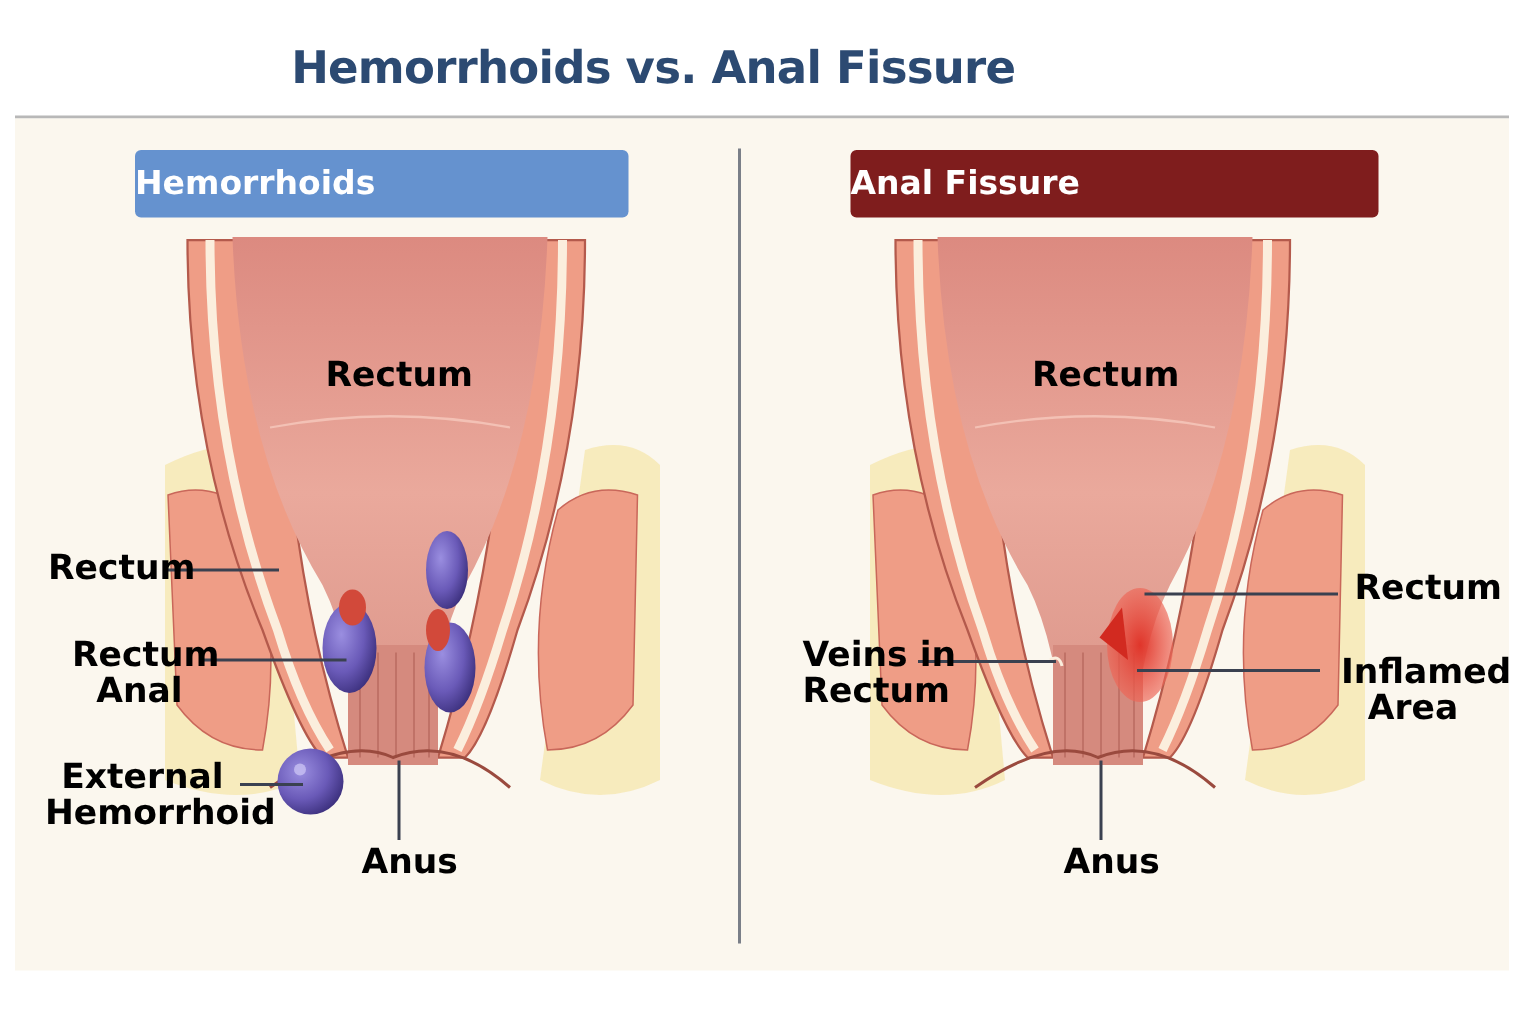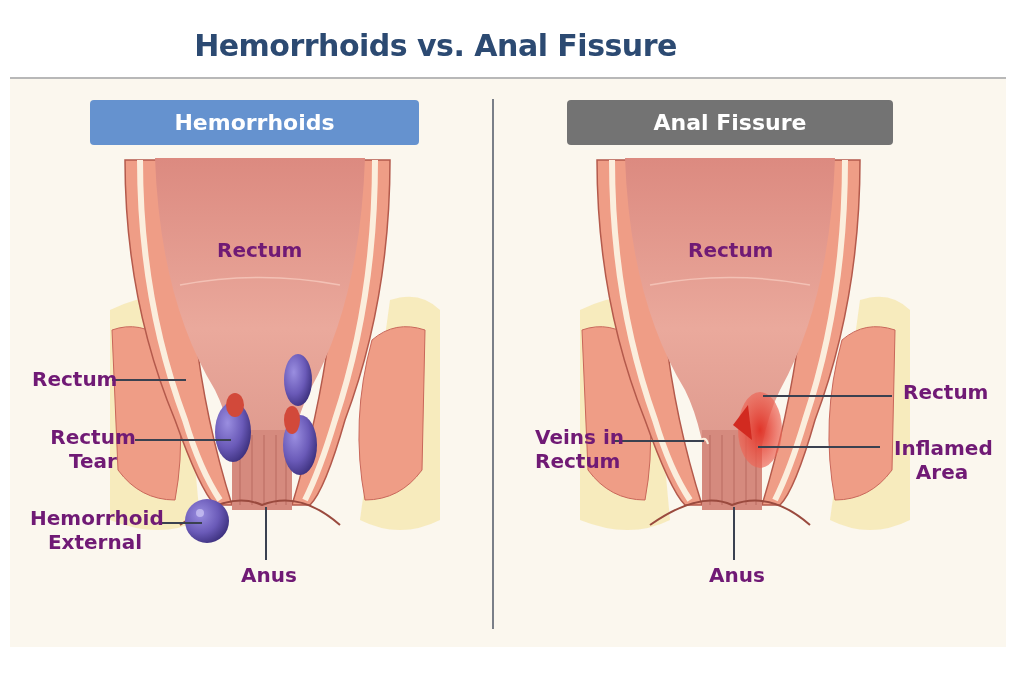--- a/index.html
+++ b/index.html
@@ -7,27 +7,27 @@
   body { font-family: "DejaVu Sans", sans-serif; position: relative; }
   .title {
     position: absolute; left: 0; top: 28px; width: 871px; text-align: center;
     font-size: 30px; font-weight: bold; color: #2c4a72; letter-spacing: -0.5px;
   }
   .title-rule { position: absolute; left: 10px; top: 77px; width: 996px; height: 2px; background: #b8b8b8; }
   .canvas { position: absolute; left: 10px; top: 79px; width: 996px; height: 568px; background: #fbf7ee; }
   .divider { position: absolute; left: 492px; top: 99px; width: 2px; height: 530px; background: #7a7f88; }
   .panel-header {
     position: absolute; top: 100px; height: 45px; border-radius: 4px;
-    color: #ffffff; font-weight: bold; font-size: 22px; text-align: center; line-height: 45px;
+    color: #ffffff; font-weight: bold; font-size: 22px; line-height: 45px;
   }
   .ph-left { left: 90px; width: 329px; background: #6592cf; }
-  .ph-right { left: 567px; width: 326px; background: #737373; }
+  .ph-right { left: 567px; width: 352px; background: #7f1d1d; }
   svg.art { position: absolute; left: 0; top: 0; }
   .lbl {
-    position: absolute; font-weight: bold; font-size: 20px; color: #701a75; line-height: 24px;
+    position: absolute; font-weight: bold; font-size: 23px; color: #000000; line-height: 24px;
     white-space: nowrap;
   }
   .lbl.center { text-align: center; }
 </style>
 </head>
 <body>
 
 <div class="title">Hemorrhoids vs. Anal Fissure</div>
 <div class="title-rule"></div>
 <div class="canvas"></div>
@@ -116,25 +116,25 @@
 
 <div class="divider"></div>
 
 <div class="panel-header ph-left">Hemorrhoids</div>
 <div class="panel-header ph-right">Anal Fissure</div>
 
 <div class="lbl" style="left:217px;top:238px;">Rectum</div>
 <div class="lbl" style="left:32px;top:367px;">Rectum</div>
 <div class="lbl center" style="left:48px;top:425px;width:90px;">
   <div>Rectum</div>
-  <div>Tear</div>
+  <div>Anal</div>
 </div>
 <div class="lbl center" style="left:30px;top:506px;width:130px;">
+  <div>External</div>
   <div>Hemorrhoid</div>
-  <div>External</div>
 </div>
 <div class="lbl" style="left:241px;top:563px;">Anus</div>
 
 <div class="lbl" style="left:688px;top:238px;">Rectum</div>
 <div class="lbl center" style="left:535px;top:425px;width:80px;">
   <div>Veins in</div>
   <div>Rectum</div>
 </div>
 <div class="lbl" style="left:903px;top:380px;">Rectum</div>
 <div class="lbl center" style="left:878px;top:436px;width:96px;margin-left:16px;">

